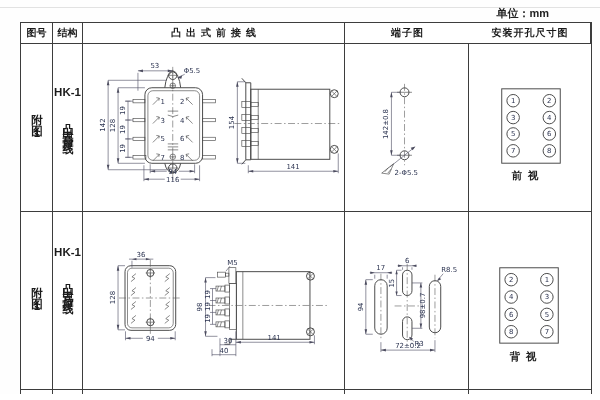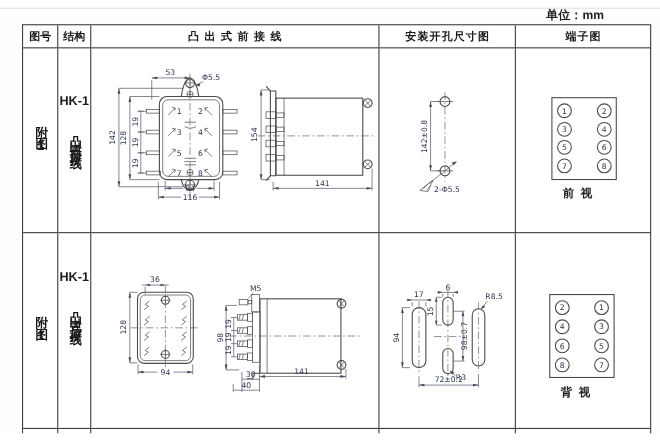--- a/index.html
+++ b/index.html
@@ -39,22 +39,22 @@
 
 <div class="screen">
   <div class="topline"></div>
   <div class="unit">单位：mm</div>
 
   <div class="tbl">
 
     <div class="cell hdr">图号</div>
     <div class="cell hdr">结构</div>
     <div class="cell hdr sp5">凸出式前接线</div>
+    <div class="cell hdr sp1 lastcol">端子图</div>
     <div class="cell hdr sp1">安装开孔尺寸图</div>
-    <div class="cell hdr sp1 lastcol">端子图</div>
 
     <div class="cell">
       <span class="vtext figno">附图1</span>
     </div>
     <div class="cell structcell pt1">
       <span class="model">HK-1</span>
       <span class="vtext struct">凸出式前接线</span>
     </div>
 
     <div class="cell">

